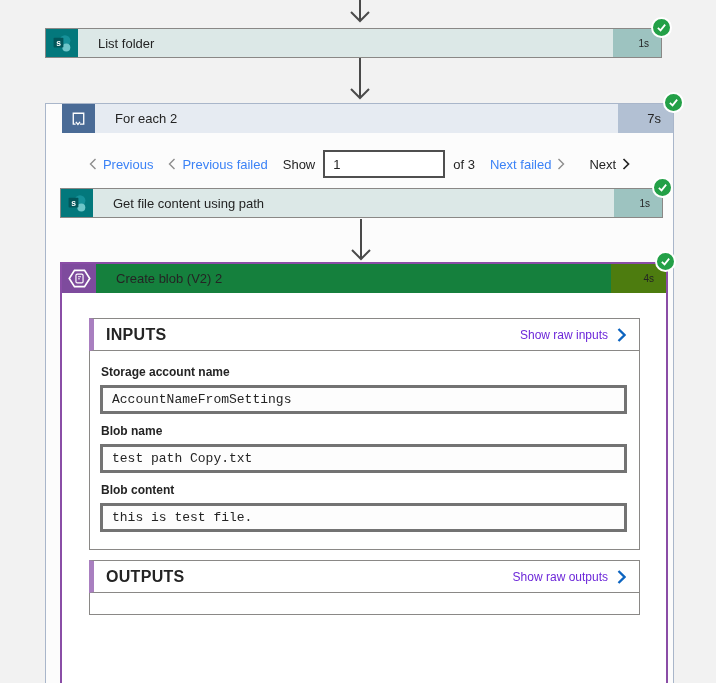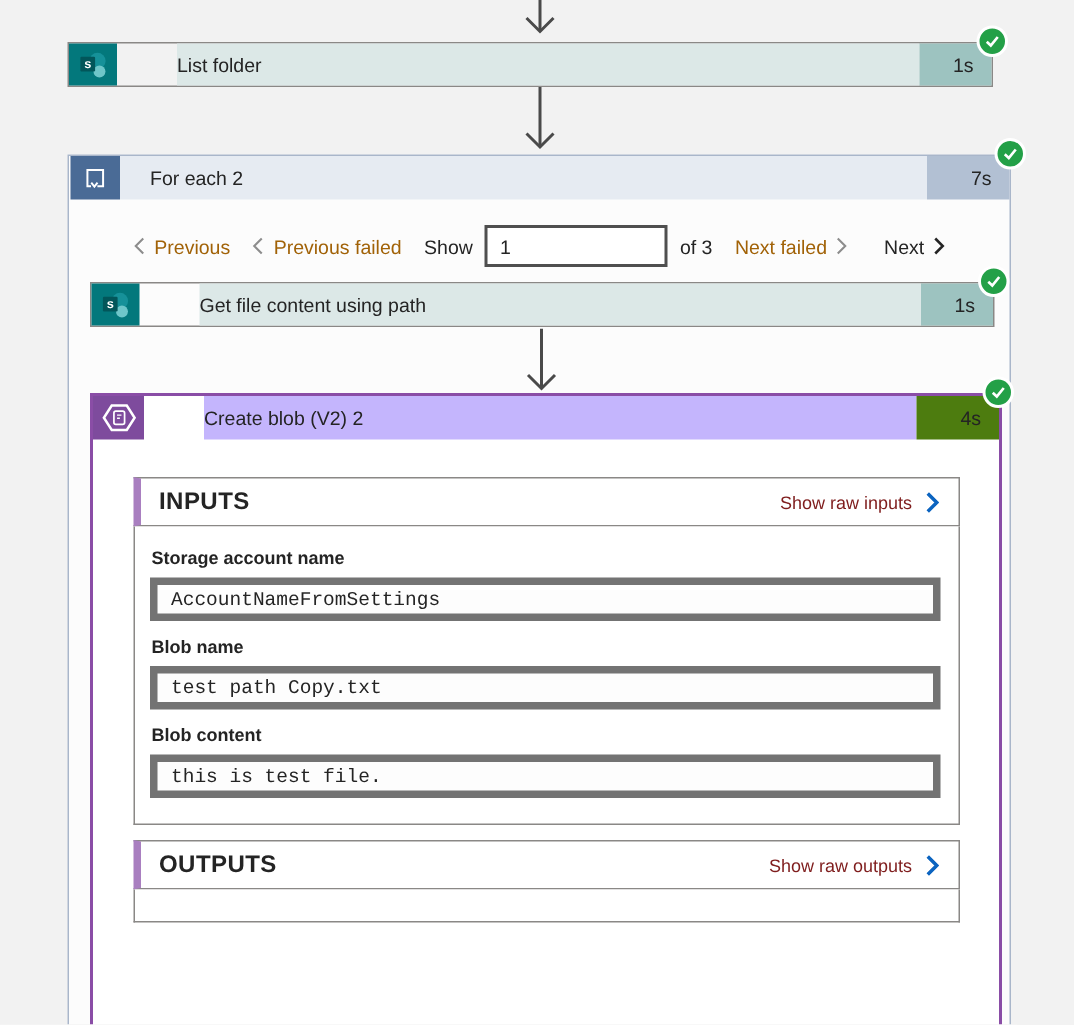--- a/index.html
+++ b/index.html
@@ -7,81 +7,81 @@
   .screen { position:relative; width:716px; height:683px; background:#f2f2f2; overflow:hidden; }
 
   
   .arrow { position:absolute; left:348px; width:24px; }
   .arrow svg { display:block; }
 
   
   .action-bar { position:absolute; display:flex; align-items:stretch; height:30px;
                 border:1px solid #8a8886; }
   .action-icon { display:flex; align-items:center; justify-content:center; flex:0 0 32px; }
-  .action-title { flex:1; display:flex; align-items:center; 
-                  font-size:13px; color:#242424;margin-left:40px; }
+  .action-title { flex:1; display:flex; align-items:center; padding-left:20px;
+                  font-size:13px; color:#242424; }
   .action-duration { display:flex; align-items:center; justify-content:flex-end;
-                     padding-right:12px; font-size:13px; color:#242424;padding-left:20px; }
+                     padding-right:12px; font-size:10px; color:#242424;padding-left:20px; }
 
   .teal  .action-icon { background:#03787c; }
   .teal  .action-title { background:#dce8e7; }
   .teal  .action-duration { background:#9dc3c0; flex:0 0 48px; }
 
   .purple .action-icon { background:#7e4b9d; flex:0 0 34px; }
-  .purple .action-title { background:#c4b5fd; }
+  .purple .action-title { background:#15803d; }
   .purple .action-duration { background:#4d7c0f; flex:0 0 55px; }
 
   
   .check { position:absolute; width:21px; height:21px; border-radius:50%;
            background:#23a047; border:2px solid #fff; display:flex;
            align-items:center; justify-content:center; z-index:6; }
 
   
   .foreach { position:absolute; left:45px; top:103px; width:629px; height:590px;
              background:#fcfcfc; border:1px solid #a9b6ca; }
-  .foreach-header { position:absolute; left:1px; top:0; right:0; height:29px;
+  .foreach-header { position:absolute; left:16px; top:0; right:0; height:29px;
                     display:flex; align-items:stretch; }
   .foreach-header .action-icon { flex:0 0 33px; background:#4a6b96; }
   .foreach-header .fe-title { flex:1; background:#e6ebf2; display:flex; align-items:center;
                     padding-left:20px; font-size:13px; color:#242424; }
   .foreach-header .fe-duration { flex:0 0 55px; background:#b2c0d3; display:flex; align-items:center;
                     justify-content:flex-end; padding-right:12px; font-size:13px; color:#242424; }
 
   
   .pagination { position:absolute; left:0; right:0; top:45px; height:30px;
                 display:flex; align-items:center; justify-content:center;
                 font-size:13px; color:#242424; }
   .pg-item { display:flex; align-items:center; gap:6px; white-space:nowrap; }
-  .pg-disabled { color:#a16207; }
+  .pg-disabled { color:#3b82f6; }
   .pg-gap { width:15px; }
   .pg-gap-lg { width:24px; }
   .page-input { width:122px; height:28px; border:2px solid #4f4f4f; background:#fff;
                 font-size:13px; padding:0 8px; color:#242424; margin:0 8px 0 8px;
                 font-family:"Liberation Sans",sans-serif; }
   .pg-next { font-weight:400; cursor:pointer; }
 
   
   .blob-card { position:absolute; left:14px; top:158px; width:608px; height:450px;
                background:#fff; border:2px solid #8a4da6; }
   .blob-header { display:flex; align-items:stretch; height:29px; }
 
   
   .panel { margin:0 26px 0 27px; }
   .panel-inputs { margin-top:25px; }
   .panel-outputs { margin-top:10px;border-radius:21px; }
   .panel-header { display:flex; align-items:center; justify-content:space-between;
                   height:33px; background:#fff; border:1px solid #8a8886;
                   border-left:5px solid #a97fc0; padding:0 13px 0 12px; }
   .panel-title { font-size:16px; font-weight:bold; color:#242424; letter-spacing:.3px; }
-  .raw-link { display:flex; align-items:flex-end; gap:9px; font-size:12px; color:#7f1d1d;
+  .raw-link { display:flex; align-items:flex-end; gap:9px; font-size:12px; color:#6d28d9;
               cursor:pointer; }
   .panel-body { border:1px solid #8a8886; border-top:none; background:#fff;
                 padding:4px 12px 17px 10px; }
   .field-label { font-size:12px; font-weight:bold; color:#242424; margin:10px 0 6px 1px; }
-  .field-value { border:5px solid #737373; background:#fdfdfd; height:29px;
+  .field-value { border:3px solid #737373; background:#fdfdfd; height:29px;
                  display:flex; align-items:center; padding:0 9px;
                  font-family:"Liberation Mono", monospace; font-size:13px; color:#242424; }
   .outputs-body { height:18px; }
 </style>
 </head>
 <body>
 
 <div class="screen">
 
   <div class="arrow" style="top:-4px;">

